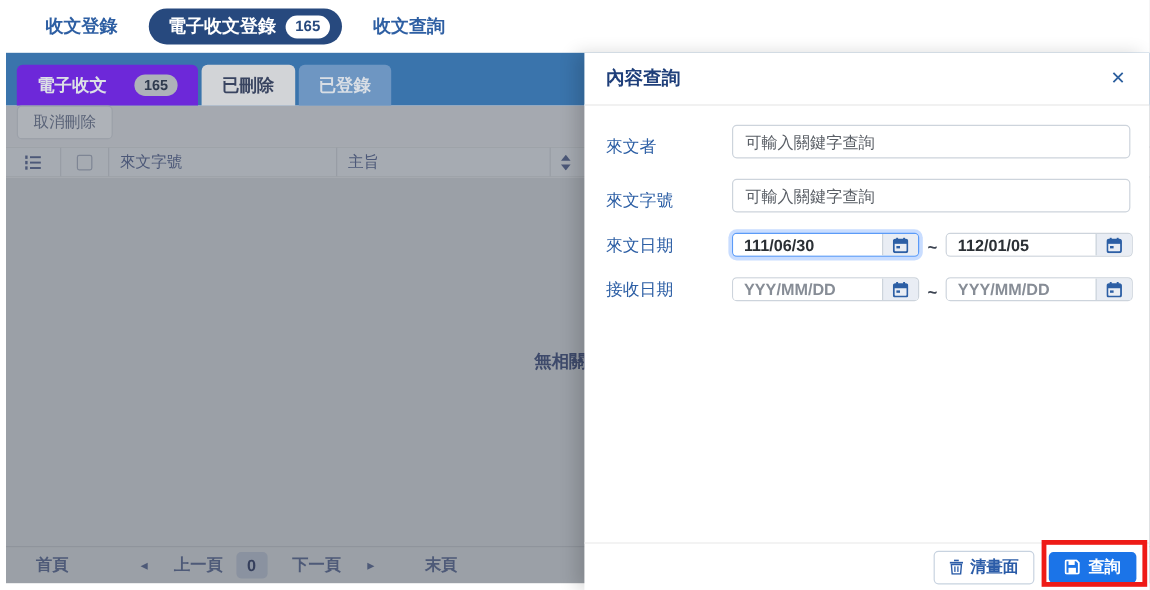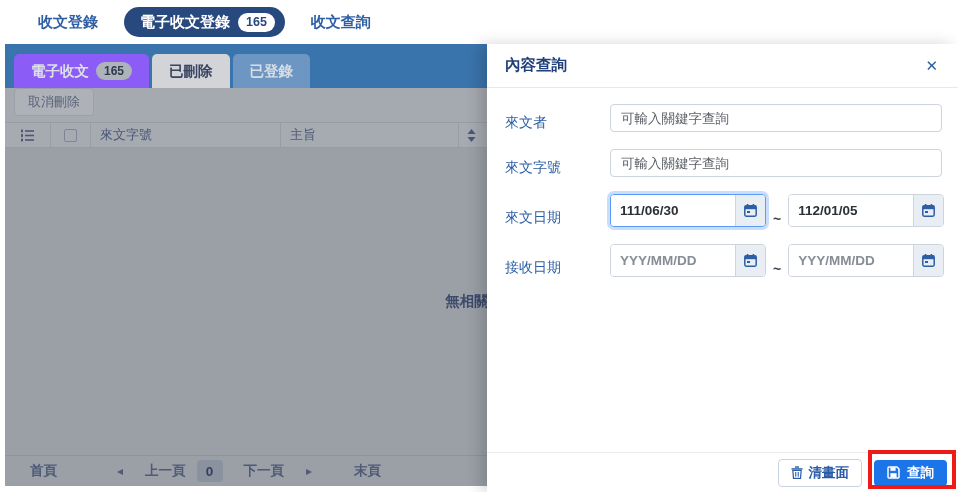--- a/index.html
+++ b/index.html
@@ -16,21 +16,21 @@
     padding:0 10px 0 16px; cursor:pointer; }
   .nav-badge { background:#fff; color:#27497E; font-size:12.5px; font-weight:700;
     border-radius:10px; padding:2px 8px; line-height:1.2; }
 
   
   .list-panel { position:absolute; left:5px; top:44px; width:953px; height:442px; }
   .tabbar { height:44px; background:#3A74AC; display:flex; align-items:flex-end;
     padding-left:9px; gap:3px; }
   .tab { height:34px; display:flex; align-items:center; padding:0 17px;
     border-radius:5px 5px 0 0; font-size:14.5px; font-weight:700; cursor:pointer; }
-  .tab-ecv { background:#8b5cf6; color:#DCE0E6; gap:7px; }
+  .tab-ecv { background:#6d28d9; color:#DCE0E6; gap:23px; }
   .tab-badge { background:#AEB2B9; color:#2F3A4E; font-size:12px; font-weight:700;
     border-radius:10px; padding:2px 8px; }
   .tab-del { background:#D2D4D7; color:#394460; }
   .tab-reg { background:#6E96C2; color:#D9DEE5; }
 
   .toolbar { height:34px; background:#A5A9B0; display:flex; align-items:flex-start; padding-left:9px; }
   .btn-cancel-del { background:#AEB2B8; border:1px solid #9CA1A9; color:#5A6378;
     font-size:13px; border-radius:4px; padding:4px 13px; cursor:pointer; }
 
   .thead { height:26px; background:#A6ABB2; display:flex; align-items:stretch;
@@ -73,21 +73,21 @@
   .qp-close { color:#2C5F9E; font-size:15px; font-weight:700; cursor:pointer; line-height:1; }
 
   .qp-body { flex:1; padding:16px 16px 0 18px; }
   .qp-row { display:flex; align-items:flex-end; margin-bottom:17px; }
   .qp-label { width:105px; color:#2D5FA5; font-size:14px; flex:none; }
   .qp-input { flex:1; height:28px; border:1px solid #CDD4DC; border-radius:4px;
     padding:0 10px; font-size:13.5px; color:#333;
     font-family:"Liberation Sans","DejaVu Sans",sans-serif; outline:none; }
   .qp-input::placeholder { color:#5A5F66; opacity:1; }
 
-  .dgroup { width:156px; height:33px; flex:none; display:flex; align-items:stretch;
+  .dgroup { width:156px; height:20px; flex:none; display:flex; align-items:stretch;
     border:1px solid #CDD4DC; border-radius:4px; overflow:hidden; background:#fff; }
   .dgroup.focused { border-color:#5B9BF8; box-shadow:0 0 0 3px rgba(77,144,254,0.30); }
   .dgroup input { flex:1; min-width:0; border:none; outline:none; padding:0 9px;
     font-size:13.5px; font-weight:700; color:#2B3035;
     font-family:"Liberation Sans","DejaVu Sans",sans-serif; }
   .dgroup input::placeholder { color:#878D96; opacity:1; font-weight:700; }
   .cal-btn { width:30px; flex:none; background:#E9EDF4; border-left:1px solid #CDD4DC;
     display:flex; align-items:center; justify-content:center; cursor:pointer; }
   .tilde { margin:0 7px; color:#3C4452; font-size:14px; font-weight:700; }
 

